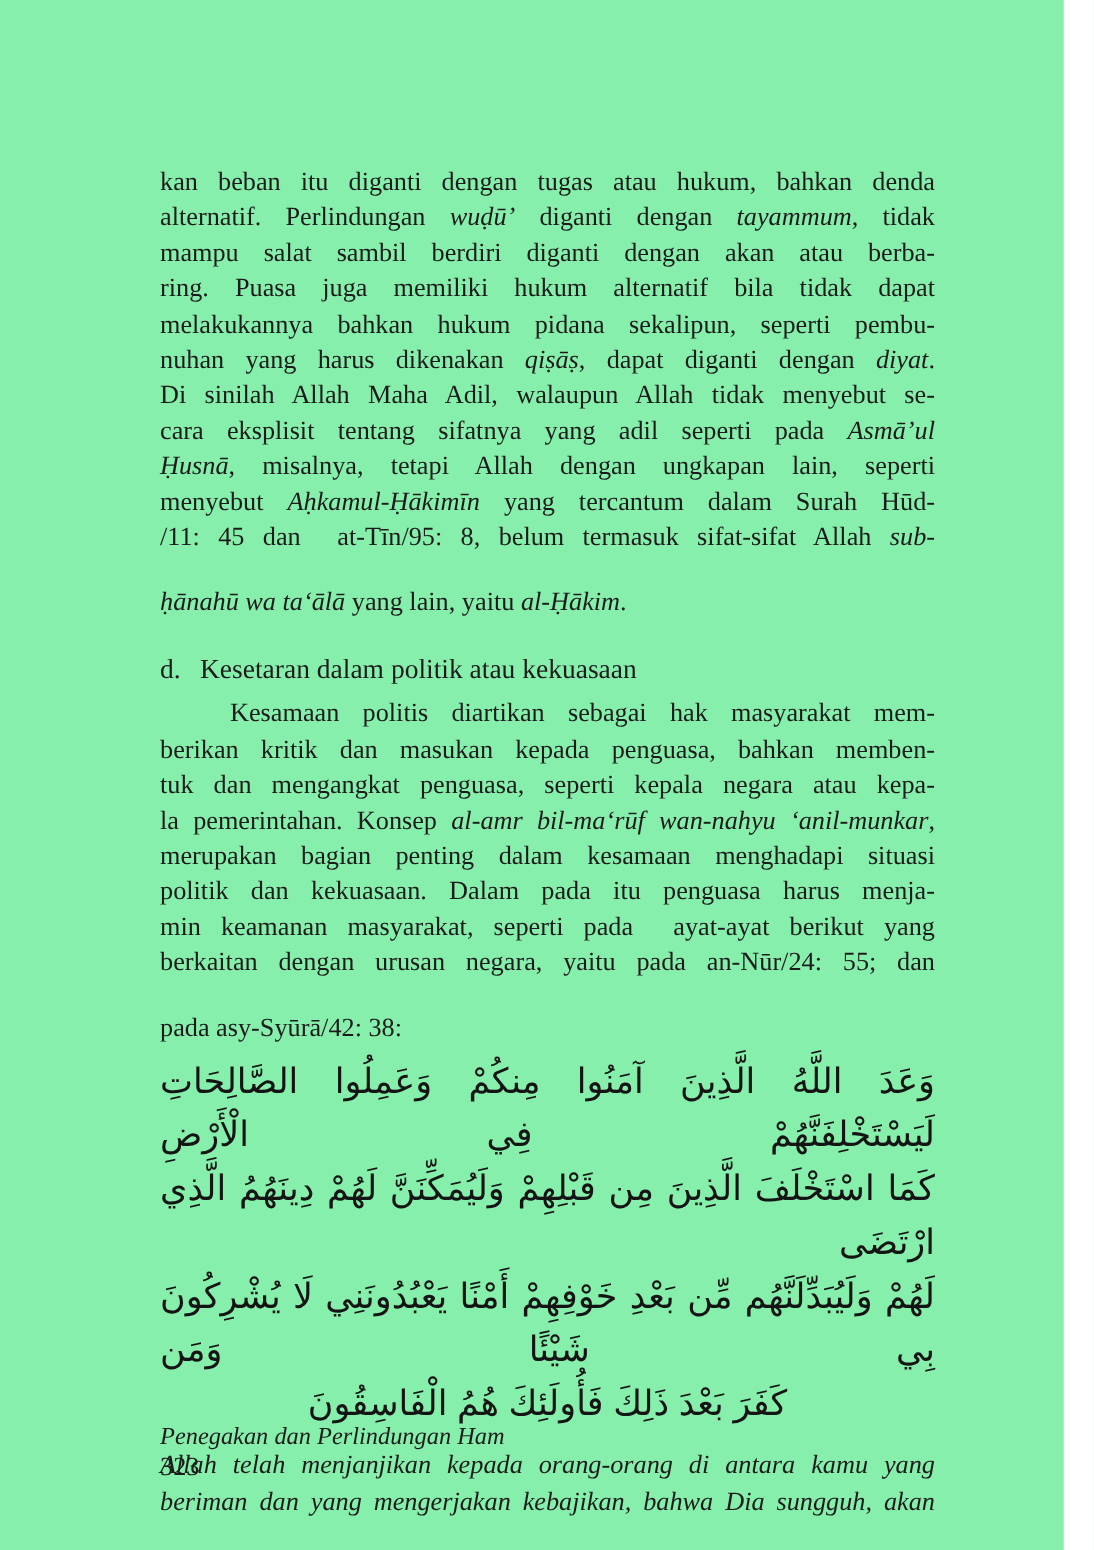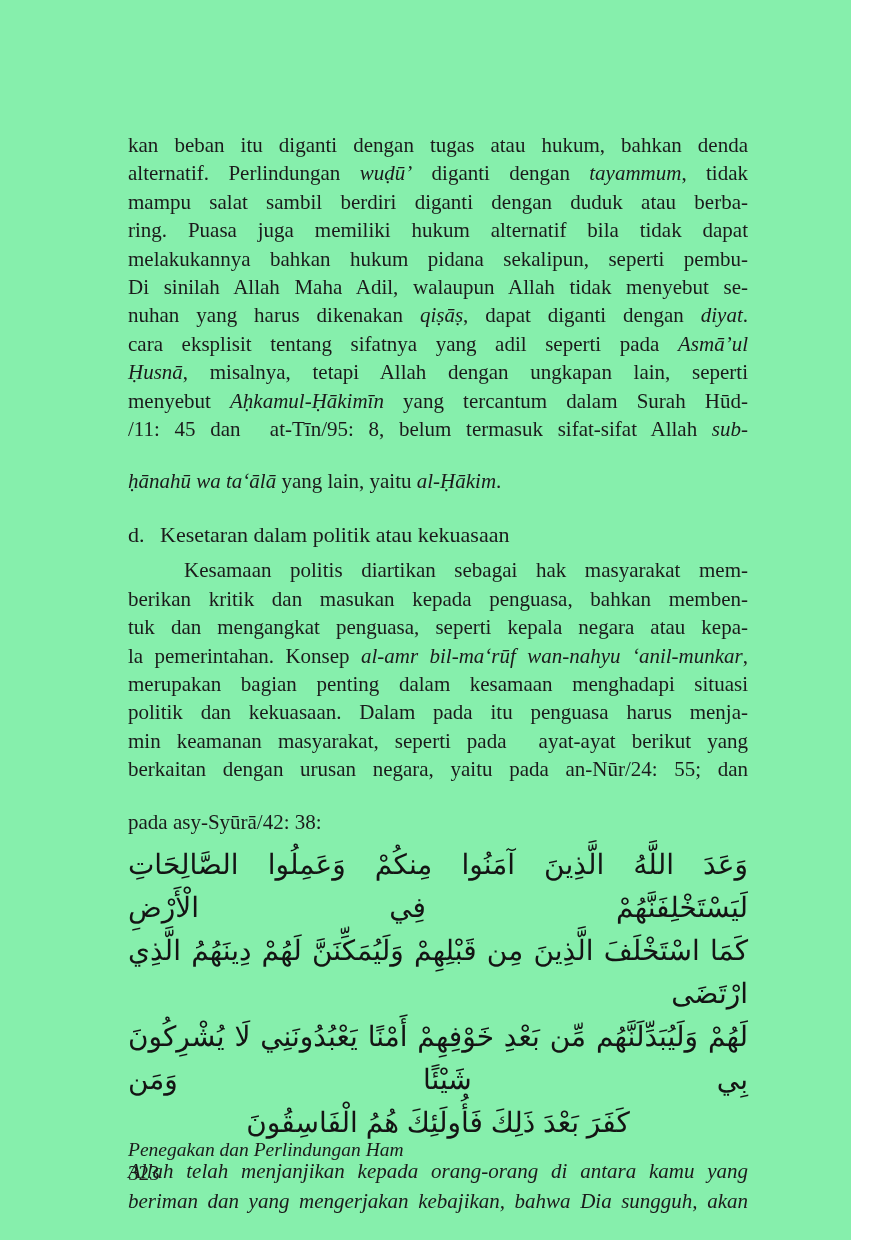--- a/index.html
+++ b/index.html
@@ -76,25 +76,25 @@
 </style>
 </head>
 <body>
 
 <div class="page">
   <main class="page-body">
 
     <section class="para">
         <div class="line"><span>kan beban itu diganti dengan tugas atau hukum, bahkan denda</span></div>
         <div class="line"><span>alternatif. Perlindungan </span><span class="it">wuḍū’</span><span> diganti dengan </span><span class="it">tayammum</span><span>, tidak</span></div>
-        <div class="line"><span>mampu salat sambil berdiri diganti dengan duduk atau berba-</span></div>
+        <div class="line"><span>mampu salat sambil berdiri diganti dengan akan atau berba-</span></div>
         <div class="line"><span>ring. Puasa juga memiliki hukum alternatif bila tidak dapat</span></div>
         <div class="line"><span>melakukannya bahkan hukum pidana sekalipun, seperti pembu-</span></div>
+        <div class="line"><span>nuhan yang harus dikenakan </span><span class="it">qiṣāṣ</span><span>, dapat diganti dengan </span><span class="it">diyat</span><span>.</span></div>
         <div class="line"><span>Di sinilah Allah Maha Adil, walaupun Allah tidak menyebut se-</span></div>
-        <div class="line"><span>nuhan yang harus dikenakan </span><span class="it">qiṣāṣ</span><span>, dapat diganti dengan </span><span class="it">diyat</span><span>.</span></div>
         <div class="line"><span>cara eksplisit tentang sifatnya yang adil seperti pada </span><span class="it">Asmā’ul</span></div>
         <div class="line"><span class="it">Ḥusnā</span><span>, misalnya, tetapi Allah dengan ungkapan lain, seperti</span></div>
         <div class="line"><span>menyebut </span><span class="it">Aḥkamul-Ḥākimīn</span><span> yang tercantum dalam Surah Hūd-</span></div>
         <div class="line"><span>/11: 45 dan&nbsp; at-Tīn/95: 8, belum termasuk sifat-sifat Allah </span><span class="it">sub-</span></div>
         <div class="line last-left"><span class="it">ḥānahū wa ta‘ālā</span><span> yang lain, yaitu </span><span class="it">al-Ḥākim</span><span>.</span></div>
       </section>
 
     <h3 class="section-heading">
       <span class="h-label">d.</span><span>Kesetaran dalam politik atau kekuasaan</span>
     </h3>

